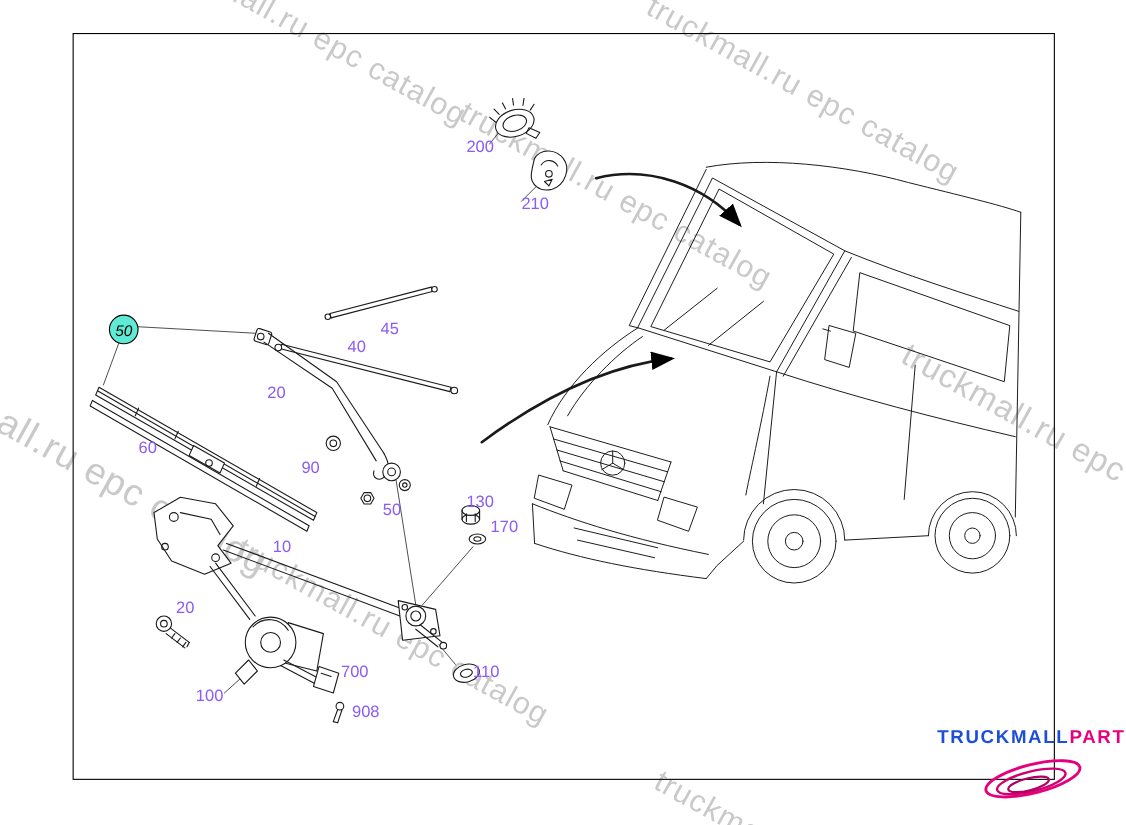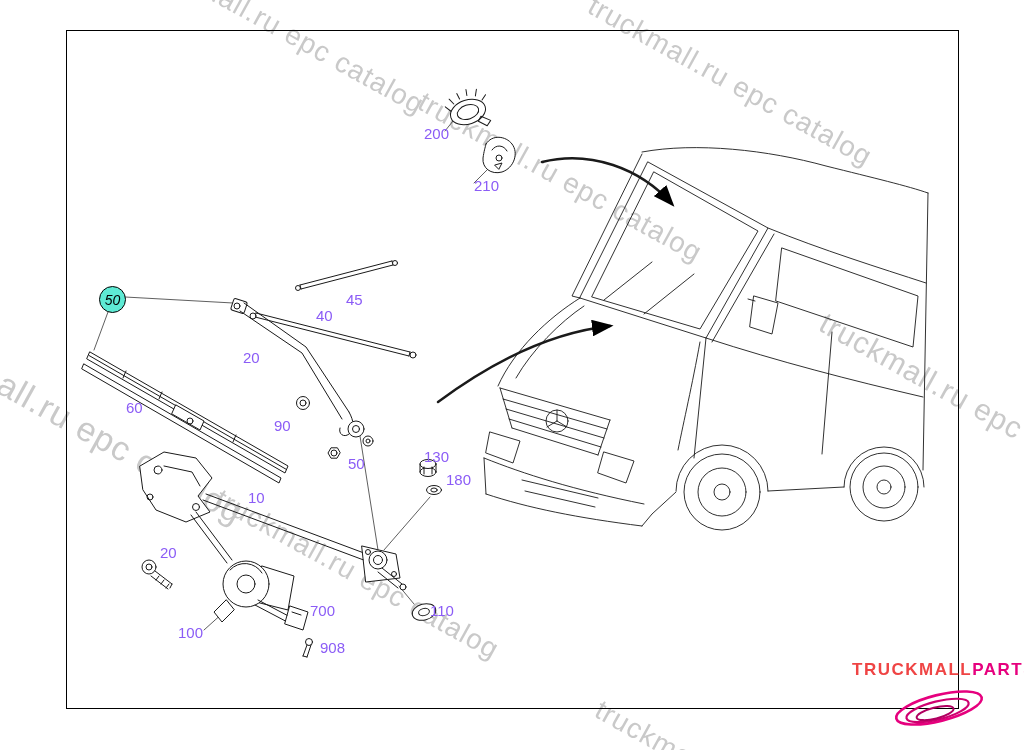--- a/index.html
+++ b/index.html
@@ -31,21 +31,21 @@
     position:absolute;font-size:15px;color:#8b5cf6;z-index:3;line-height:1;
   }
   .callout-circled{
     position:absolute;width:27px;height:27px;border:1.4px solid #000;border-radius:50%;
     display:flex;align-items:center;justify-content:center;
     font-size:14px;color:#000;background:#5eead4;z-index:3;box-sizing:border-box;font-style:italic;
   }
   
   .logo{position:absolute;left:852px;top:660px;z-index:3;width:170px;}
   .logo-text{font-size:17px;font-weight:bold;letter-spacing:1.5px;white-space:nowrap;}
-  .logo-brand{color:#ef4444;}
+  .logo-brand{color:#1d4ed8;}
   .logo-suffix{color:#e6007e;}
   .logo-swirl{position:absolute;left:22px;top:18px;}
 </style>
 </head>
 <body>
 
 <div class="watermark">
   <span style="left:150px;top:-62px;">truckmall.ru epc catalog</span>
   <span style="left:428px;top:86px;">truckmall.ru epc catalog</span>
   <span style="left:598px;top:-10px;">truckmall.ru epc catalog</span>
@@ -262,21 +262,21 @@
 <div class="callout" style="left:454px;top:178px;margin-left:20px;">210</div>
 <div class="callout" style="left:346px;top:292px;text-align:center;">45</div>
 <div class="callout" style="left:316px;top:308px;">40</div>
 <div class="callout" style="left:243px;top:350px;">20</div>
 <div class="callout-circled" style="left:99px;top:286px;">50</div>
 <div class="callout" style="left:126px;top:400px;">60</div>
 <div class="callout" style="left:274px;top:398px;margin-top:20px;">90</div>
 <div class="callout" style="left:348px;top:456px;">50</div>
 <div class="callout" style="left:248px;top:490px;">10</div>
 <div class="callout" style="left:424px;top:449px;">130</div>
-<div class="callout" style="left:446px;top:472px;">180</div>
+<div class="callout" style="left:446px;top:472px;">170</div>
 <div class="callout" style="left:160px;top:545px;">20</div>
 <div class="callout" style="left:178px;top:625px;">100</div>
 <div class="callout" style="left:310px;top:603px;">700</div>
 <div class="callout" style="left:320px;top:640px;">908</div>
 <div class="callout" style="left:430px;top:587px;margin-top:16px;">110</div>
 
 <div class="logo">
   <div class="logo-text">
     <span class="logo-brand">TRUCKMALL</span><span class="logo-suffix">PARTS</span>
   </div>

